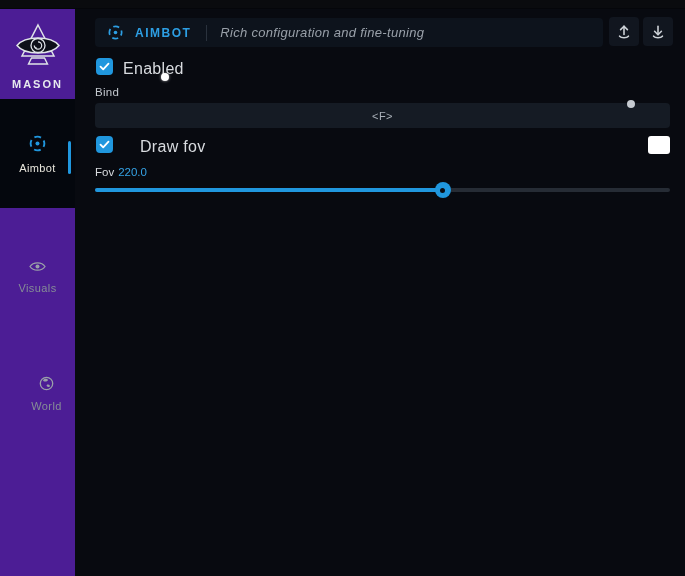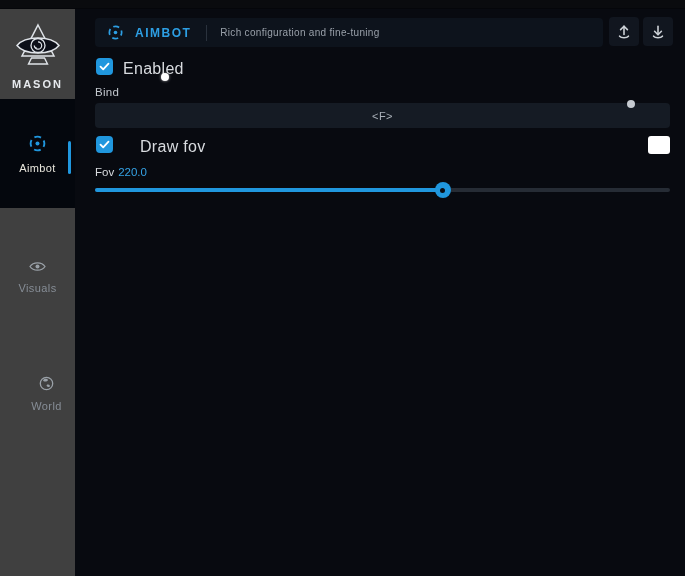--- a/index.html
+++ b/index.html
@@ -4,36 +4,36 @@
 <style>
   :root{ --accent:#2097de; }
   *{margin:0;padding:0;box-sizing:border-box;}
   html,body{width:685px;height:576px;background:#080a10;overflow:hidden;}
   body{font-family:"Liberation Sans", sans-serif;position:relative;}
   .stage{position:absolute;inset:0;width:685px;height:576px;background:#080a10;}
 
   .top-strip{position:absolute;left:0;top:0;width:685px;height:9px;background:#0a0b0e;border-bottom:1px solid #05060a;}
 
   
-  .sidebar{position:absolute;left:0;top:9px;width:75px;height:567px;background:#404040;}
+  .sidebar{position:absolute;left:0;top:9px;width:75px;height:567px;background:#4c1d95;}
   .logo{position:absolute;left:0;top:14px;width:75px;display:flex;flex-direction:column;align-items:center;gap:5px;}
   .logo-title{color:#e7eaee;font-size:11px;font-weight:bold;letter-spacing:2px;}
   .nav-item{position:absolute;left:0;width:75px;display:flex;flex-direction:column;align-items:center;justify-content:center;gap:5px;cursor:pointer;}
   .nav-item.active{background:#04070d;}
   .nav-label{font-size:11px;color:#868d96;letter-spacing:0.4px;}
   .nav-item.active .nav-label{color:#e8e6dc;}
   .active-bar{position:absolute;right:4px;top:42px;width:3px;height:33px;background:var(--accent);border-radius:2px;}
 
   
   .main{position:absolute;left:75px;top:9px;width:610px;height:567px;background:#080a10;}
 
   .header-bar{position:absolute;left:20px;top:9px;width:508px;height:29px;background:#0d131c;border-radius:4px;display:flex;align-items:center;padding:0 12px;}
   .header-title{color:#2d9fe4;font-size:12px;font-weight:bold;letter-spacing:1.5px;margin-left:11px;}
   .header-divider{width:1px;height:16px;background:#2a323d;margin:0 13px 0 15px;}
-  .header-subtitle{color:#99a0a9;font-size:10px;letter-spacing:0.3px;}
+  .header-subtitle{color:#99a0a9;font-size:13px;letter-spacing:0.3px;font-style:italic;}
 
   .icon-btn{position:absolute;top:8px;width:30px;height:29px;background:#11161f;border-radius:4px;display:flex;align-items:center;justify-content:center;cursor:pointer;}
   .icon-btn.upload{left:534px;}
   .icon-btn.download{left:568px;}
 
   .checkbox{position:absolute;width:17px;height:17px;border-radius:4px;background:#2c3440;display:flex;align-items:center;justify-content:center;cursor:pointer;}
   .checkbox.checked{background:var(--accent);}
   .row-label{position:absolute;font-size:16px;color:#d8dbdf;letter-spacing:0.3px;}
   .sub-label{position:absolute;font-size:11.5px;color:#c2c7cd;letter-spacing:0.3px;}
 

